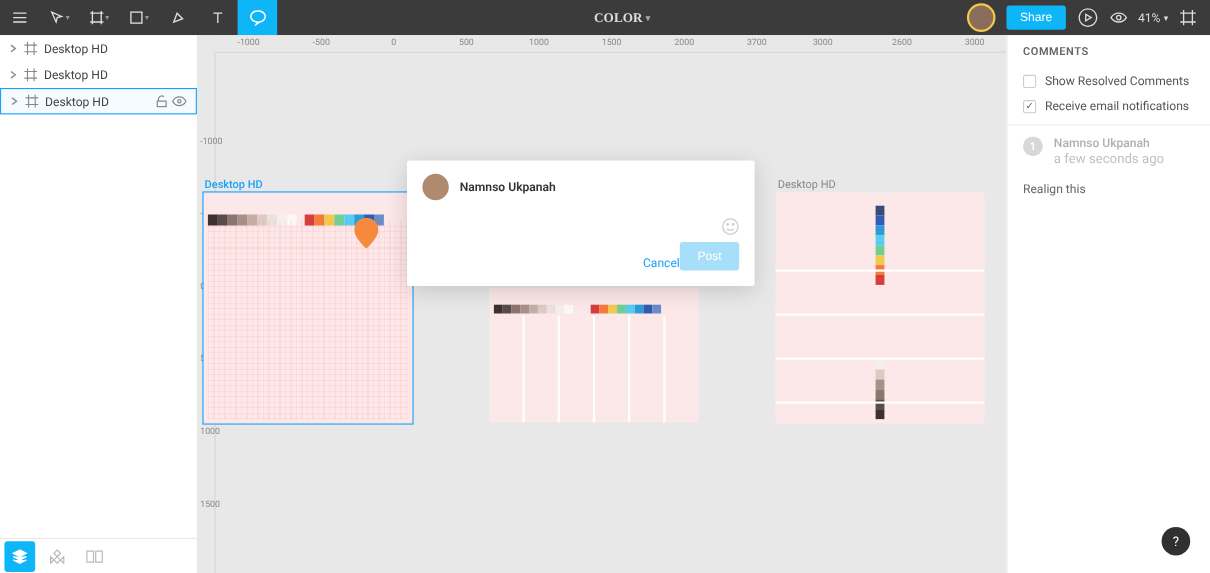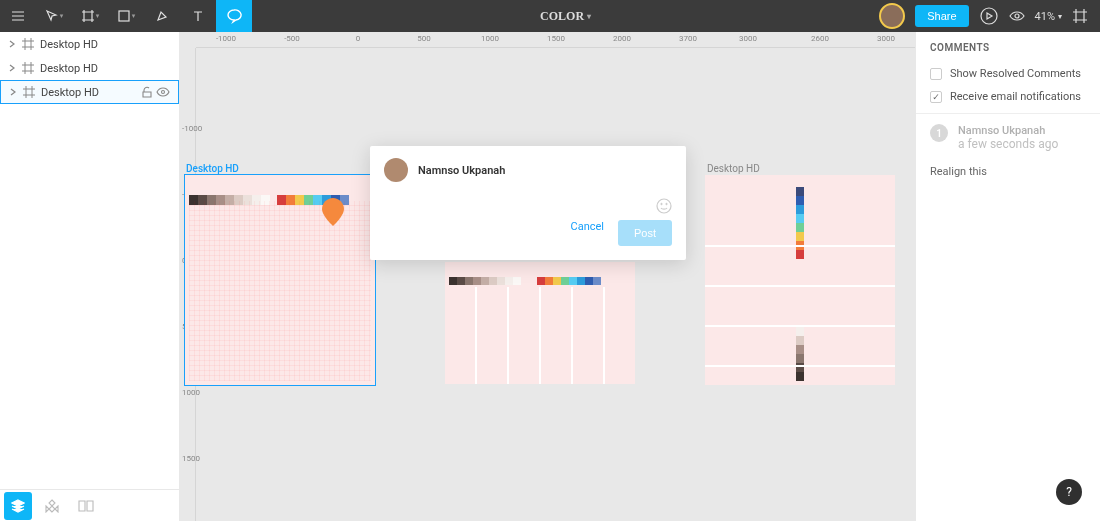--- a/index.html
+++ b/index.html
@@ -72,21 +72,21 @@
 
 .popup { position: absolute; top: 146px; left: 370px; width: 316px; background: #fff; box-shadow: 0 4px 20px rgba(0,0,0,0.15); border-radius: 2px; }
 .popup-head { display: flex; align-items: center; padding: 12px 14px 8px; gap: 10px; }
 .pavatar { width: 24px; height: 24px; border-radius: 50%; background: #b08a6f; }
 .popup-head .name { font-size: 11px; font-weight: 600; color: #333; }
 .popup-body { padding: 8px 14px 14px; position: relative; }
 .popup-body input { width: 100%; border: none; outline: none; font-size: 12px; color: #333; }
 .popup-body input::placeholder { color: #aaa; }
 .emoji-ic { position: absolute; right: 14px; top: 8px; }
 .emoji-ic svg { stroke: #ccc; fill: none; }
-.popup-foot { display: flex; justify-content: flex-end; align-items: flex-start; padding: 8px 14px 14px; gap: 14px; }
+.popup-foot { display: flex; justify-content: flex-end; align-items: flex-end; padding: 8px 14px 14px; }
 .cancel { color: #18a0fb; font-size: 11px; cursor: pointer; }
 .post-btn { background: #a7dffa; color: #fff; border: none; padding: 7px 16px; border-radius: 3px; font-size: 11px; cursor: pointer; }
 
 
 .right-panel { position: absolute; top: 32px; right: 0; width: 185px; bottom: 0; background: #fff; border-left: 1px solid #e8e8e8; padding: 10px 14px; }
 .rp-title { font-size: 10px; font-weight: 600; letter-spacing: 0.5px; color: #666; margin-bottom: 14px; }
 .rp-row { display: flex; align-items: center; gap: 8px; margin-bottom: 10px; font-size: 11px; color: #555; }
 .chk { width: 12px; height: 12px; border: 1px solid #ccc; border-radius: 2px; display: flex; align-items: center; justify-content: center; }
 .chk.checked::after { content: "✓"; font-size: 9px; color: #666; }
 .rp-hr { height: 1px; background: #eee; margin: 10px -14px; }

